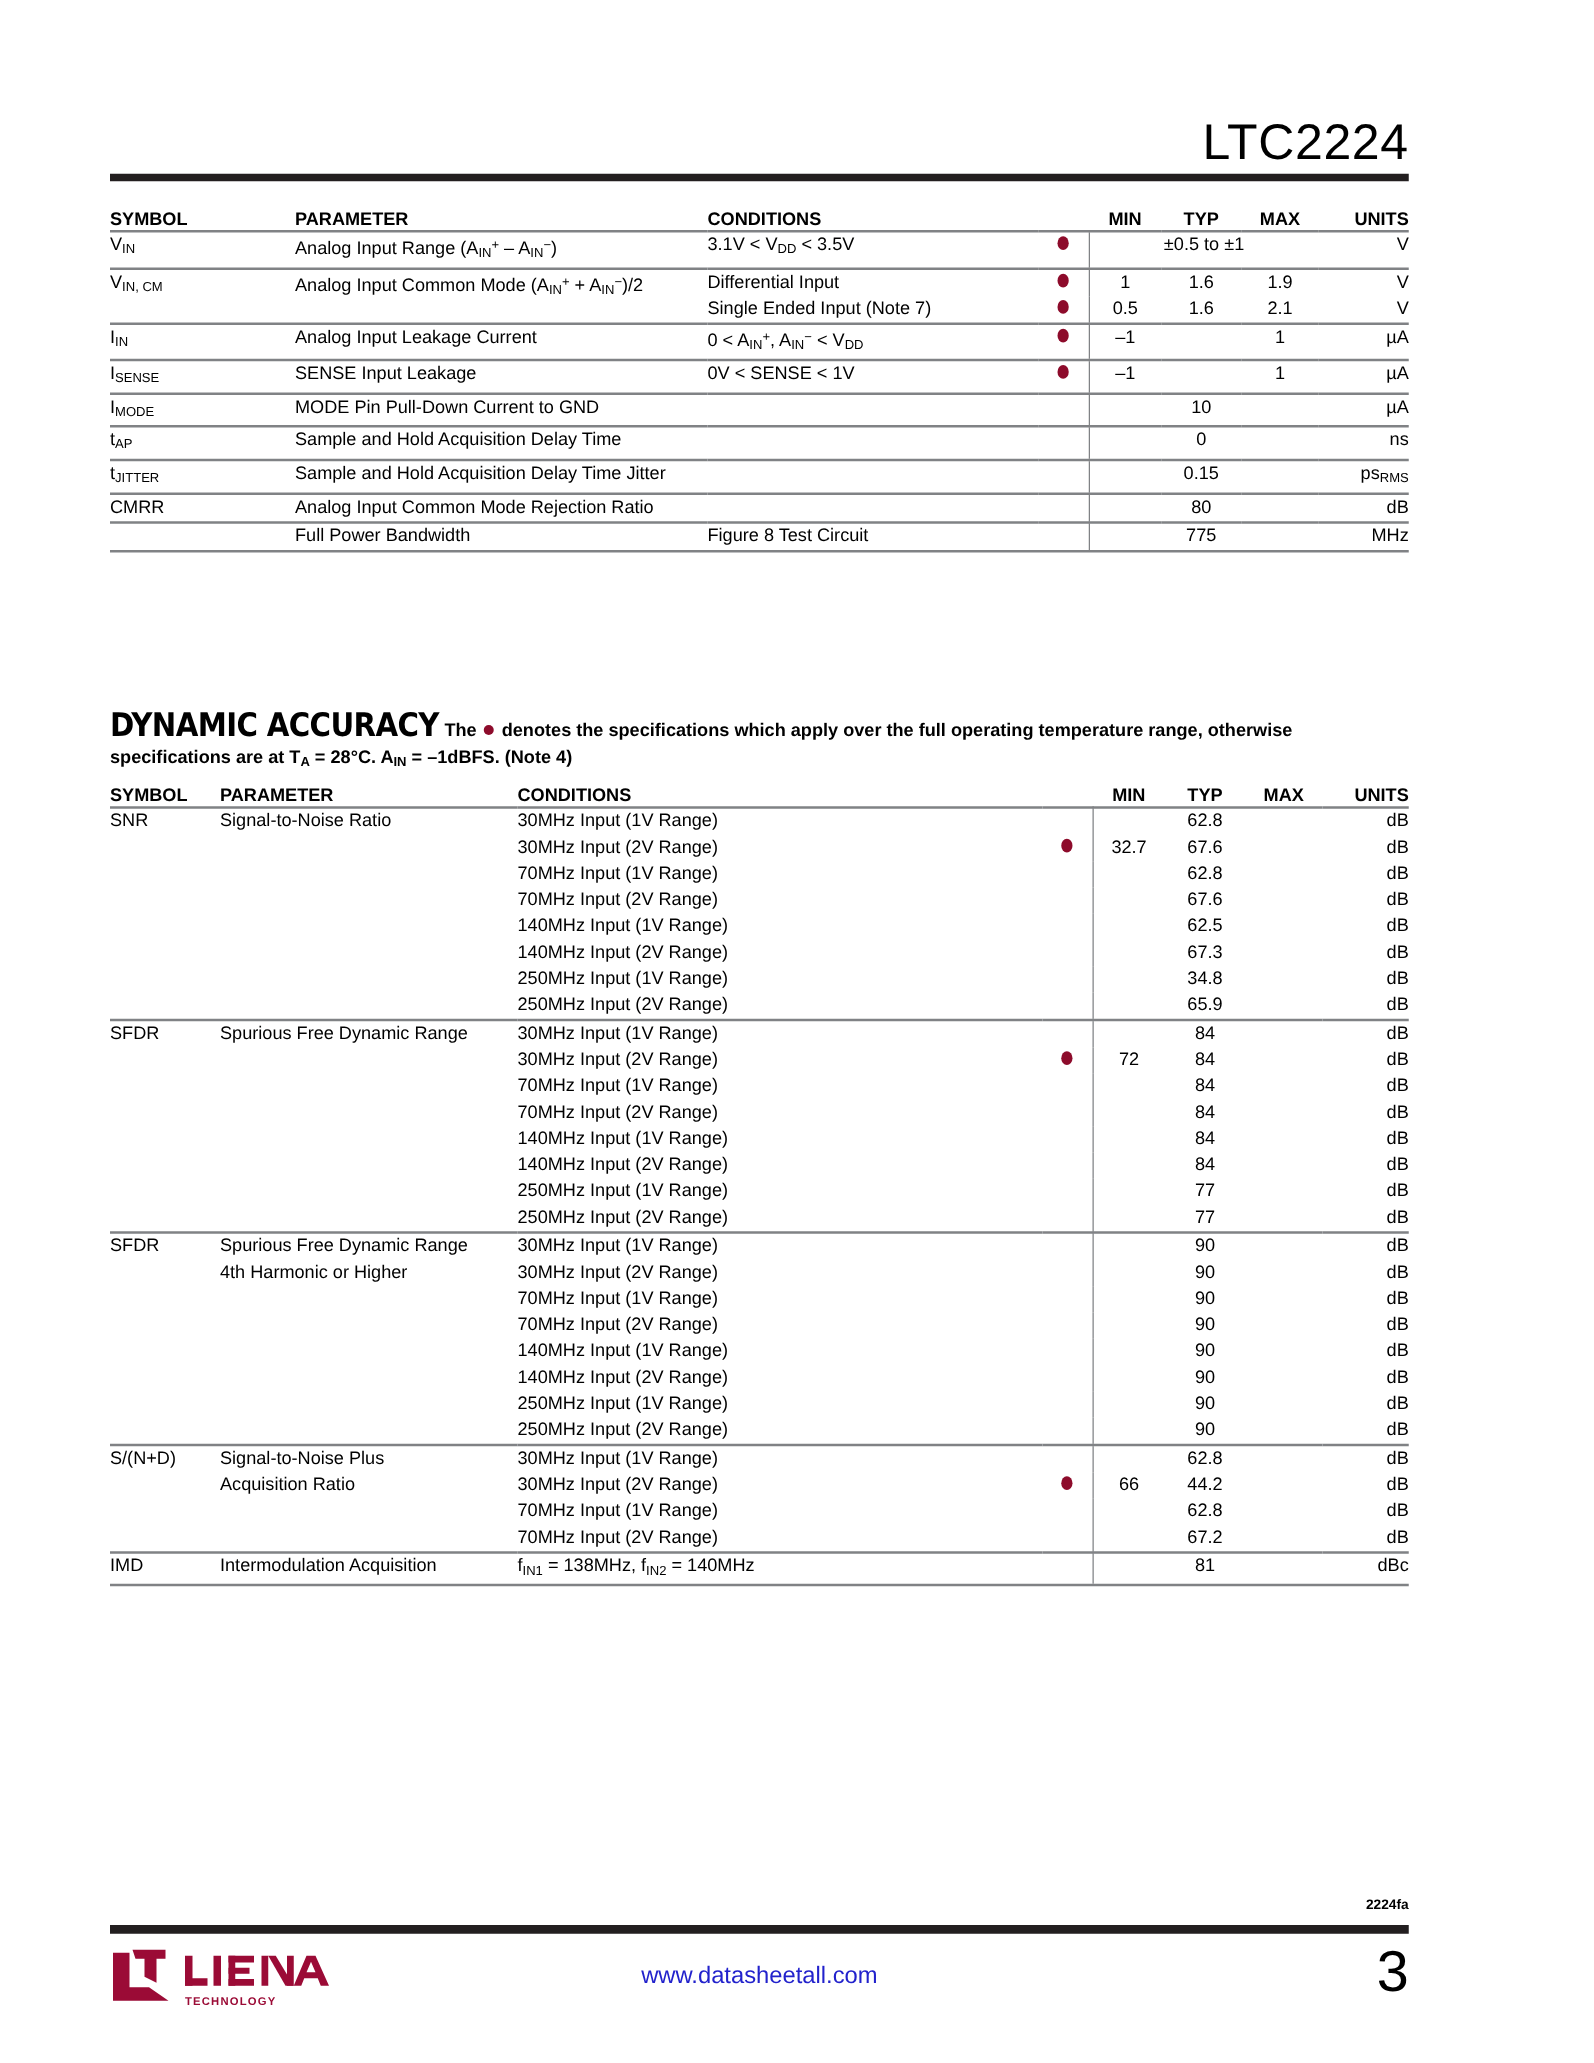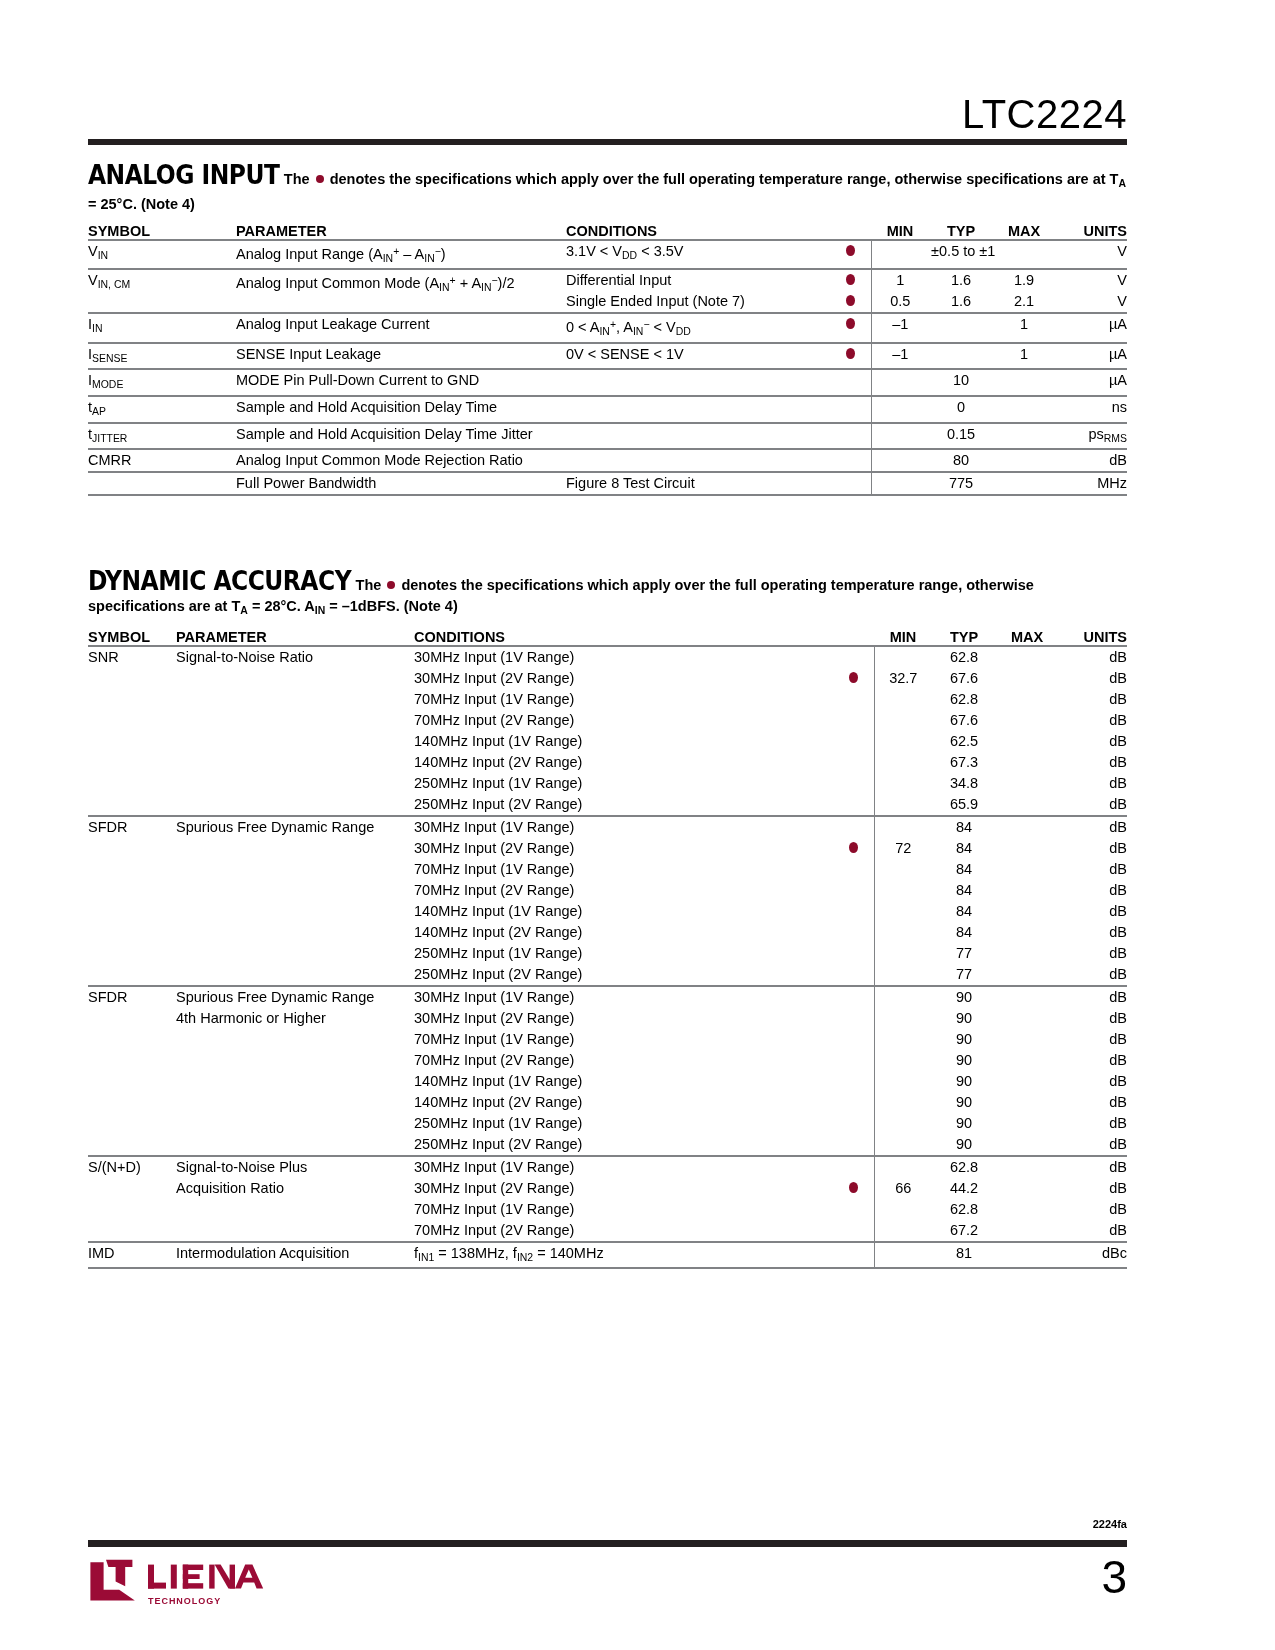--- a/index.html
+++ b/index.html
@@ -190,28 +190,20 @@
 </style>
 </head>
 <body>
 
 <div class="page">
 
   <div class="part-title">LTC2224</div>
   <div class="header-rule"></div>
 
   <div class="section" style="top:160px;">
-    <div>
-      <span class="sec-title">ANALOG INPUT</span>
-      <span class="sec-note">
-        <span>The</span>
-        <span class="dot"></span>
-        <span>denotes the specifications which apply over the full operating temperature range, otherwise specifications are at T</span><sub>A</sub><span> = 25°C. (Note 4)</span>
-      </span>
-    </div>
 
     <div class="tablewrap noside" style="margin-top:8px;">
     <table class="spec">
       <colgroup>
         <col style="width:148px">
             <col style="width:330px">
             <col style="width:265px">
         <col style="width:40px">
             <col style="width:58px">
             <col style="width:64px">
@@ -646,16 +638,17 @@
           <rect x="158" y="45" width="34" height="9"></rect>
           <rect x="158" y="14" width="9" height="40"></rect>
         <rect x="202" y="14" width="9" height="40"></rect>
           <rect x="236" y="14" width="9" height="40"></rect>
           <path d="M211 14 L221 14 L245 54 L234 54 Z"></path>
         <path d="M262 14 L274 14 L292 54 L281 54 L277 44 L259 44 L255 54 L245 54 Z M262 36 L274 36 L268 22 Z"></path>
       </g>
       <text x="100" y="80" font-family="'Liberation Sans', sans-serif" font-size="15" font-weight="700" letter-spacing="1.6" fill="#9b0b36">TECHNOLOGY</text>
     </svg>
 
+    <a class="site-url" href="#">www.datasheetall.com</a>
     <div class="page-num">3</div>
   </div>
 
 </div>
 
 </body></html>

